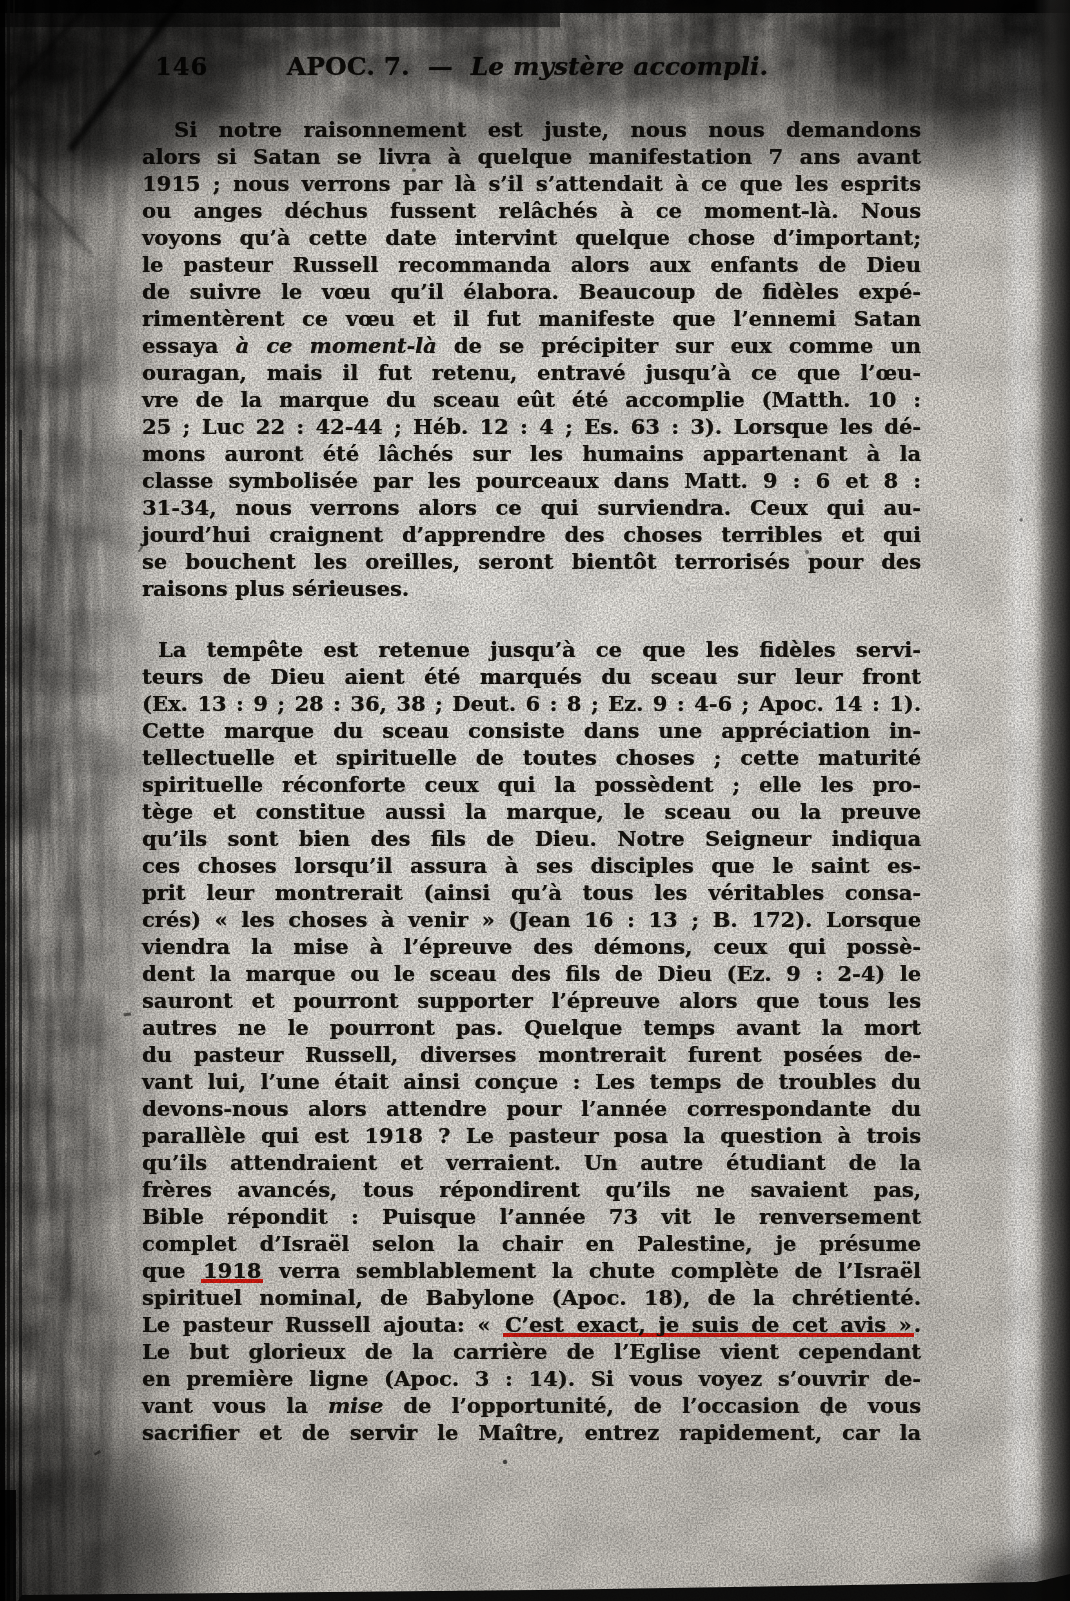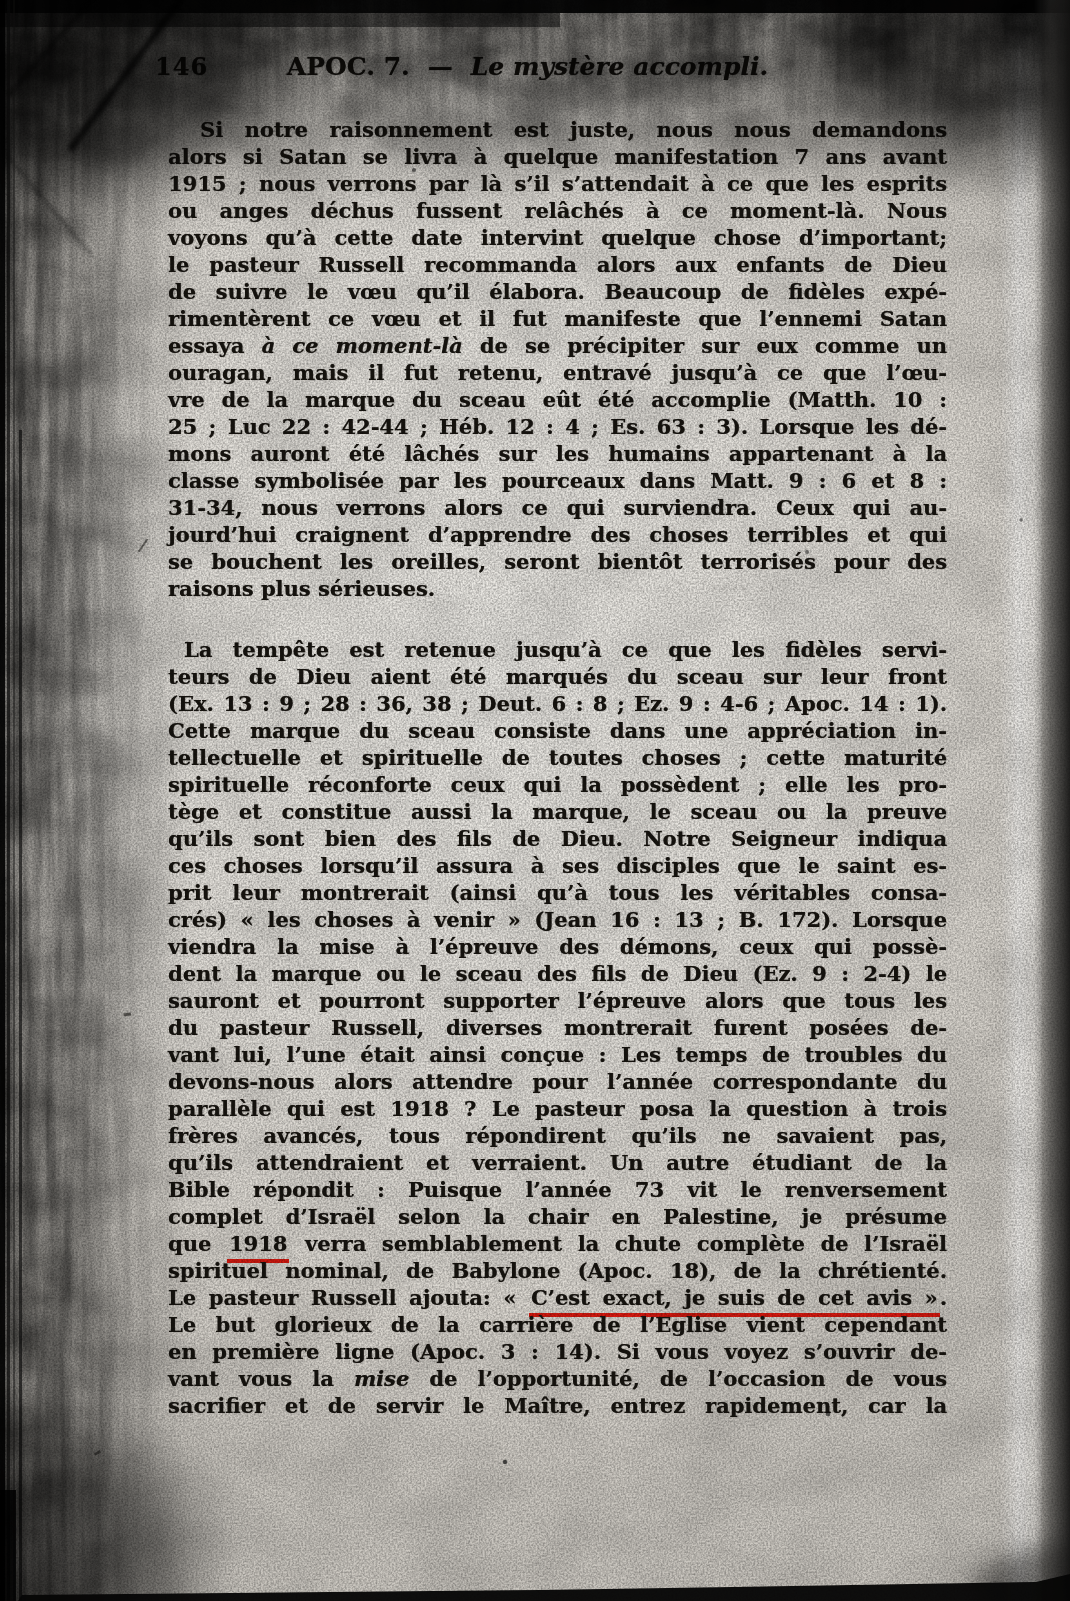--- a/index.html
+++ b/index.html
@@ -10,31 +10,31 @@
     color:var(--ink,#17140f);
   }
   .header{position:absolute;top:52px;left:0;width:1005px;height:34px;z-index:2;}
   .pagenum{position:absolute;left:155px;top:0;font-size:24px;font-weight:700;letter-spacing:1px;
     text-shadow:0 0 1px rgba(20,18,14,.8);}
   .htitle{position:absolute;left:0;right:0;top:0;text-align:center;font-size:25px;font-weight:700;
     white-space:nowrap;transform:translateX(25px);text-shadow:0 0 1px rgba(20,18,14,.8);}
   .htitle .dash{display:inline-block;margin:0 18px;}
   .htitle .it{font-style:italic;}
   .body{
-    position:absolute;left:168px;top:116px;width:779px;z-index:2;
+    position:absolute;left:142px;top:116px;width:779px;z-index:2;
     font-size:21px;font-weight:700;line-height:27px;
     text-shadow:0.3px 0.3px 0.7px rgba(25,22,17,.75);
   }
   .line{text-align:justify;text-align-last:justify;height:27px;overflow:visible;white-space:nowrap;}
   .line.al{text-align-last:left;}
   .it{font-style:italic;margin-top:18px;}
   .redline{
     background-image:linear-gradient(var(--red,#d9190f),var(--red,#d9190f));
     background-repeat:no-repeat;background-position:0 100%;background-size:100% 4px;
-    padding:0 2px 7px 2px;
+    padding:0 2px 0 2px;
   }
   .ghost{opacity:.20;filter:blur(1.4px);letter-spacing:3px;font-weight:400;}
   .mark{position:absolute;z-index:2;font-weight:700;color:#1c1a16;}
   .edge-light{position:absolute;top:0;bottom:0;left:1000px;width:42px;z-index:3;
     background:linear-gradient(to right, rgba(255,255,255,0), rgba(255,255,255,.55) 45%, rgba(255,255,255,.15));}
   .noise{position:absolute;inset:0;z-index:4;mix-blend-mode:multiply;pointer-events:none;}
 </style>
 </head>
 <body>
 
@@ -73,26 +73,27 @@
       <div class="line">tellectuelle et spirituelle de toutes choses ; cette maturité</div>
       <div class="line">spirituelle réconforte ceux qui la possèdent ; elle les pro-</div>
       <div class="line">tège et constitue aussi la marque, le sceau ou la preuve</div>
       <div class="line">qu’ils sont bien des fils de Dieu. Notre Seigneur indiqua</div>
       <div class="line">ces choses lorsqu’il assura à ses disciples que le saint es-</div>
       <div class="line">prit leur montrerait (ainsi qu’à tous les véritables consa-</div>
       <div class="line">crés) « les choses à venir » (Jean 16 : 13 ; B. 172). Lorsque</div>
       <div class="line">viendra la mise à l’épreuve des démons, ceux qui possè-</div>
       <div class="line">dent la marque ou le sceau des fils de Dieu (Ez. 9 : 2-4) le</div>
       <div class="line">sauront et pourront supporter l’épreuve alors que tous les</div>
+      <div class="line">autres ne le pourront pas. Quelque temps avant la mort</div>
       <div class="line">du pasteur Russell, diverses montrerait furent posées de-</div>
       <div class="line">vant lui, l’une était ainsi conçue : Les temps de troubles du</div>
       <div class="line">devons-nous alors attendre pour l’année correspondante du</div>
       <div class="line">parallèle qui est 1918 ? Le pasteur posa la question à trois</div>
+      <div class="line">qu’ils attendraient et verraient. Un autre étudiant de la</div>
       <div class="line">frères avancés, tous répondirent qu’ils ne savaient pas,</div>
-      <div class="line">qu’ils attendraient et verraient. Un autre étudiant de la</div>
       <div class="line">Bible répondit : Puisque l’année 73 vit le renversement</div>
       <div class="line">complet d’Israël selon la chair en Palestine, je présume</div>
       <div class="line">que <span class="redline">1918</span> verra semblablement la chute complète de l’Israël</div>
       <div class="line">spirituel nominal, de Babylone (Apoc. 18), de la chrétienté.</div>
       <div class="line">Le pasteur Russell ajouta: « <span class="redline">C’est exact, je suis de cet avis »</span>.</div>
       <div class="line">Le but glorieux de la carrière de l’Eglise vient cependant</div>
       <div class="line">en première ligne (Apoc. 3 : 14). Si vous voyez s’ouvrir de-</div>
       <div class="line">vant vous la <span class="it">mise</span> de l’opportunité, de l’occasion de vous</div>
       <div class="line">sacrifier et de servir le Maître, entrez rapidement, car la</div>
     </div>

